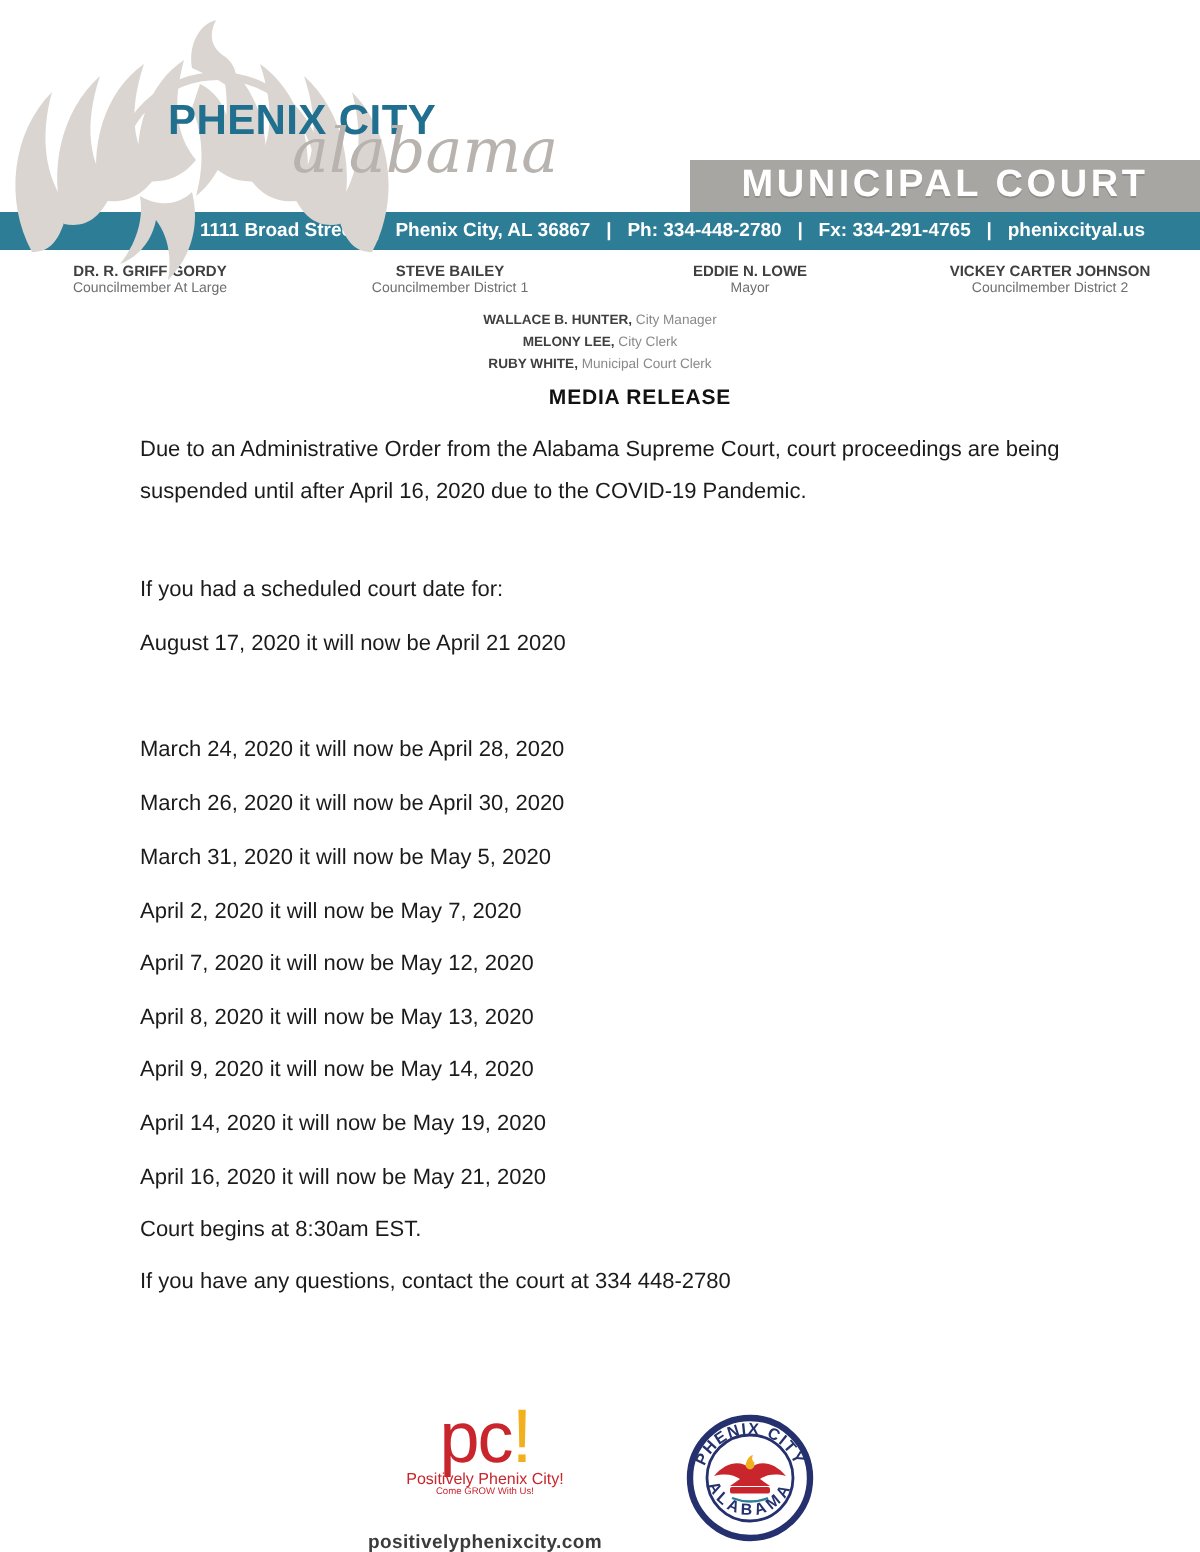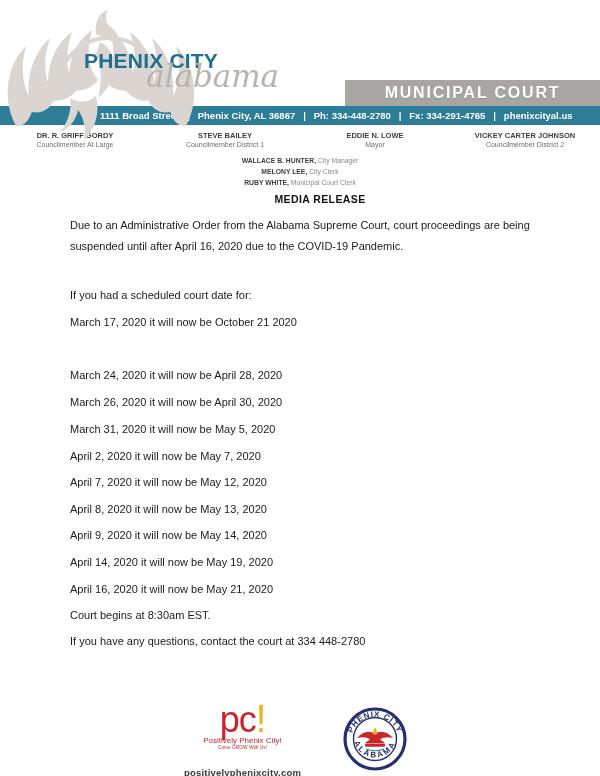--- a/index.html
+++ b/index.html
@@ -20,21 +20,21 @@
   .state-script {
     position:absolute; left:146px; top:58px; z-index:5;
     font-family:"DejaVu Serif", serif; font-style:italic;
     font-size:31px; color:#b8b3ae; white-space:nowrap;
   }
   .dept-banner {
     position:absolute; left:345px; right:0; top:80px; height:26px; z-index:2;
     background:#a7a6a2; display:flex; align-items:center; justify-content:center;
   }
   .dept-banner span {
-    font-size:16px; font-weight:bold; letter-spacing:1.8px; color:#ffffff;
+    font-size:19px; font-weight:bold; letter-spacing:1.8px; color:#ffffff;
     text-shadow:0 1px 0 #8f8e8a; white-space:nowrap;
   }
   .address-bar {
     position:absolute; left:0; right:0; top:106px; height:19px; z-index:1;
     background:#2d7d97; display:flex; align-items:center;
   }
   .address-bar span {
     margin-left:100px; color:#ffffff; font-weight:bold; font-size:9.5px;
     white-space:pre;
   }
@@ -132,21 +132,21 @@
     <span class="nm">RUBY WHITE,</span><span class="tt"> Municipal Court Clerk</span>
   </div>
 
   <div class="media-release">MEDIA RELEASE</div>
 
   <div class="bodyline" style="top:219px">Due to an Administrative Order from the Alabama Supreme Court, court proceedings are being</div>
   <div class="bodyline" style="top:240px">suspended until after April 16, 2020 due to the COVID-19 Pandemic.</div>
 
   <div class="bodyline" style="top:289px">If you had a scheduled court date for:</div>
 
-  <div class="bodyline" style="top:316px">March 17, 2020 it will now be October 21 2020</div>
+  <div class="bodyline" style="top:316px">August 17, 2020 it will now be April 21 2020</div>
   <div class="bodyline" style="top:369px">March 24, 2020 it will now be April 28, 2020</div>
   <div class="bodyline" style="top:396px">March 26, 2020 it will now be April 30, 2020</div>
   <div class="bodyline" style="top:423px">March 31, 2020 it will now be May 5, 2020</div>
   <div class="bodyline" style="top:450px">April 2, 2020 it will now be May 7, 2020</div>
   <div class="bodyline" style="top:476px">April 7, 2020 it will now be May 12, 2020</div>
   <div class="bodyline" style="top:503px">April 8, 2020 it will now be May 13, 2020</div>
   <div class="bodyline" style="top:529px">April 9, 2020 it will now be May 14, 2020</div>
   <div class="bodyline" style="top:556px">April 14, 2020 it will now be May 19, 2020</div>
   <div class="bodyline" style="top:583px">April 16, 2020 it will now be May 21, 2020</div>
 

